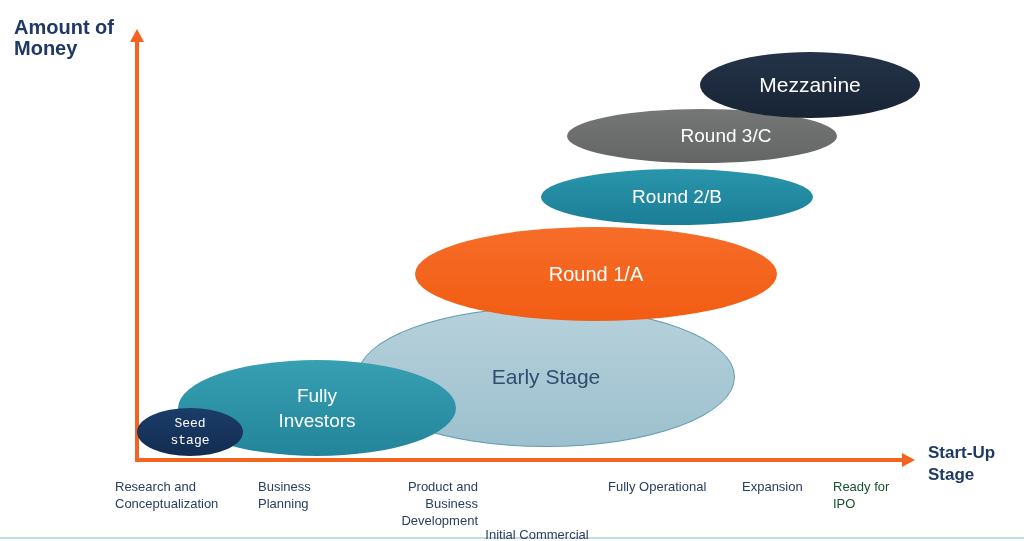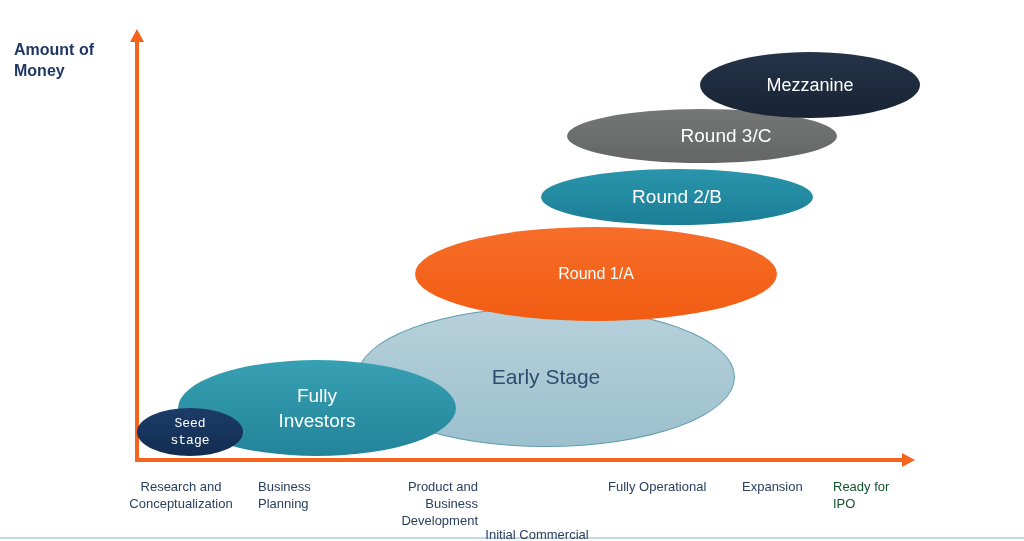--- a/index.html
+++ b/index.html
@@ -45,22 +45,22 @@
     border-left: 13px solid;
   }
   .axis-title {
     position: absolute;
     font-weight: 700;
     white-space: pre-line;
     line-height: 21px;
     z-index: 8;
   }
   .y-title {
-    left: 14px; top: 39px;
-    font-size: 16px;
+    left: 14px; top: 17px;
+    font-size: 20px;
   }
   .x-title {
     left: 928px; top: 442px;
     font-size: 17px;
     line-height: 22px;
   }
   .bubble {
     position: absolute;
     border-radius: 50%;
     display: flex;
@@ -90,34 +90,36 @@
 
 <div class="canvas">
 
   <div class="axis-line y-line" style="background: rgb(244, 100, 30);"></div>
   <div class="arrowhead arrow-up" style="border-bottom-color: rgb(244, 100, 30);"></div>
   <div class="axis-line x-line" style="background: rgb(244, 100, 30);"></div>
   <div class="arrowhead arrow-right" style="border-left-color: rgb(244, 100, 30);"></div>
 
   <div class="axis-title y-title" style="color: rgb(31, 56, 100);">Amount of
 Money</div>
+  <div class="axis-title x-title" style="color: rgb(31, 56, 100);">Start-Up
+Stage</div>
 
   <div id="bubbles">
       <div class="bubble" style="left: 357px; top: 307px; width: 378px; height: 140px; z-index: 1; background: linear-gradient(rgb(183, 209, 219) 0%, rgb(156, 192, 206) 100%); border: 1px solid rgb(98, 157, 175); justify-content: center;"><span style="color: rgb(46, 77, 110); font-size: 21px; line-height: 26px;">Early Stage</span></div>
       <div class="bubble" style="left: 178px; top: 360px; width: 278px; height: 96px; z-index: 2; background: linear-gradient(rgb(55, 160, 178) 0%, rgb(35, 132, 154) 100%);"><span style="color: rgb(255, 255, 255); font-size: 19px; line-height: 25px;">Fully
 Investors</span></div>
       <div class="bubble" style="left: 137px; top: 408px; width: 106px; height: 48px; z-index: 3; background: linear-gradient(rgb(27, 61, 105) 0%, rgb(19, 44, 80) 100%); font-family: Liberation Mono, monospace;"><span style="color: rgb(255, 255, 255); font-size: 13px; line-height: 17px;">Seed
 stage</span></div>
-      <div class="bubble" style="left: 415px; top: 227px; width: 362px; height: 94px; z-index: 4; background: linear-gradient(rgb(246, 109, 41) 0%, rgb(242, 92, 18) 100%);"><span style="color: rgb(255, 255, 255); font-size: 16px; line-height: 24px;">Round 1/A</span></div>
+      <div class="bubble" style="left: 415px; top: 227px; width: 362px; height: 94px; z-index: 4; background: linear-gradient(rgb(246, 109, 41) 0%, rgb(242, 92, 18) 100%);"><span style="color: rgb(255, 255, 255); font-size: 20px; line-height: 24px;">Round 1/A</span></div>
       <div class="bubble" style="left: 541px; top: 169px; width: 272px; height: 56px; z-index: 5; background: linear-gradient(rgb(41, 149, 171) 0%, rgb(27, 126, 150) 100%);"><span style="color: rgb(255, 255, 255); font-size: 19px; line-height: 22px;">Round 2/B</span></div>
       <div class="bubble" style="left: 567px; top: 109px; width: 270px; height: 54px; z-index: 6; background: linear-gradient(rgb(117, 118, 118) 0%, rgb(100, 101, 101) 100%);"><span style="color: rgb(255, 255, 255); font-size: 19px; line-height: 22px; margin-left: 48px;">Round 3/C</span></div>
-      <div class="bubble" style="left: 700px; top: 52px; width: 220px; height: 66px; z-index: 7; background: linear-gradient(rgb(36, 51, 73) 0%, rgb(24, 36, 52) 100%);"><span style="color: rgb(255, 255, 255); font-size: 18px; line-height: 22px;">Mezzanine</span></div>
+      <div class="bubble" style="left: 700px; top: 52px; width: 220px; height: 66px; z-index: 7; background: linear-gradient(rgb(36, 51, 73) 0%, rgb(24, 36, 52) 100%);"><span style="color: rgb(255, 255, 255); font-size: 21px; line-height: 22px;">Mezzanine</span></div>
     </div>
   <div id="stage-labels">
-      <div class="stage-label" style="left: 115px; width: 132px; text-align: center; color: rgb(42, 64, 97);">Research and
+      <div class="stage-label" style="left: 115px; width: 132px; text-align: left; color: rgb(42, 64, 97);">Research and
 Conceptualization</div>
       <div class="stage-label" style="left: 258px; width: 85px; text-align: left; color: rgb(42, 64, 97);">Business
 Planning</div>
       <div class="stage-label" style="left: 366px; width: 112px; text-align: right; color: rgb(42, 64, 97);">Product and
 Business
 Development</div>
       <div class="stage-label" style="left: 471px; width: 132px; text-align: center; color: rgb(42, 64, 97); margin-top: 48px;">Initial Commercial
 Deals</div>
       <div class="stage-label" style="left: 608px; width: 130px; text-align: left; color: rgb(42, 64, 97);">Fully Operational</div>
       <div class="stage-label" style="left: 742px; width: 85px; text-align: left; color: rgb(42, 64, 97);">Expansion</div>

